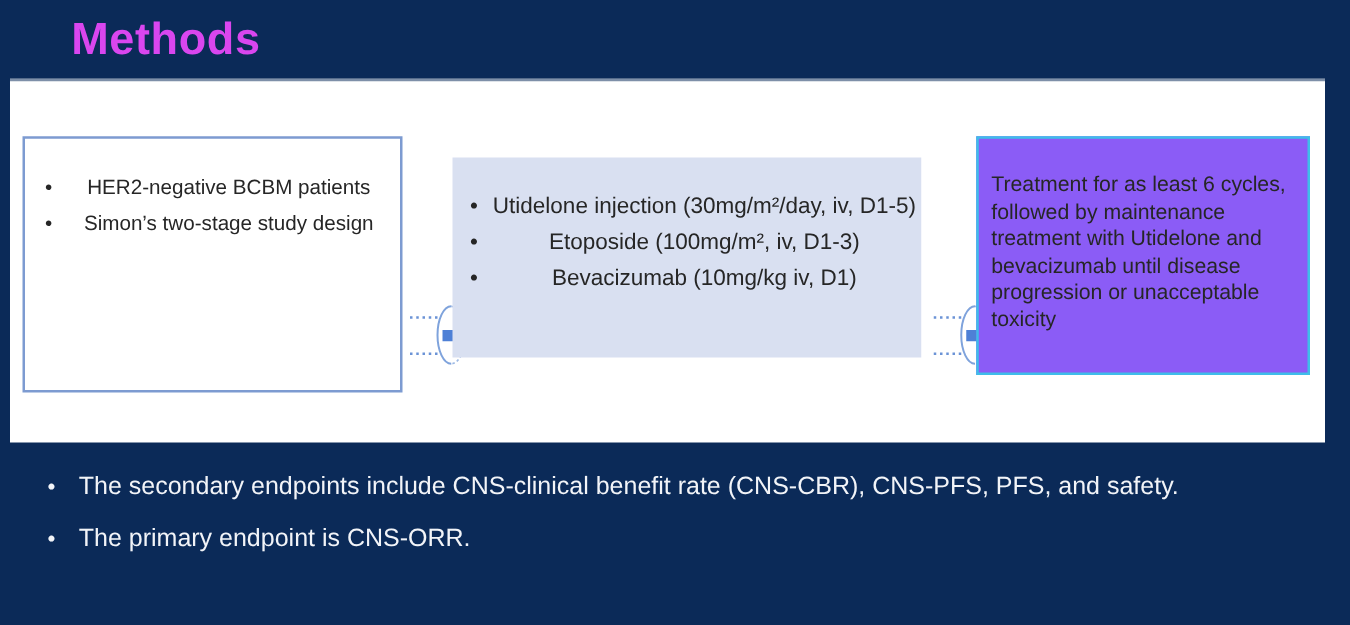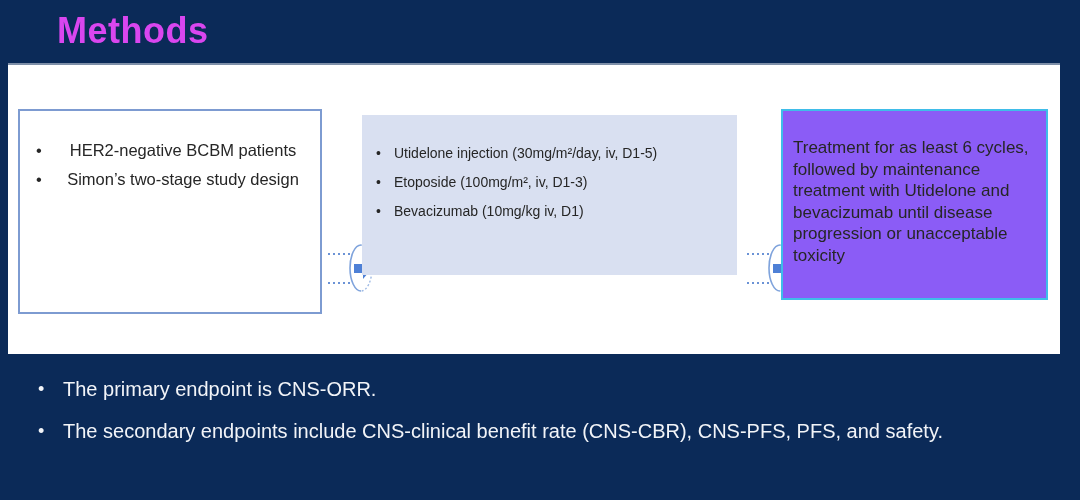--- a/index.html
+++ b/index.html
@@ -46,27 +46,28 @@
     height: 205px;
     background: #ffffff;
     border: 2px solid #7d9bd1;
     padding: 28px 8px 0 14px;
     font-size: 16.5px;
     line-height: 22px;
     text-align: center;
   }
   .box-mid {
     left: 354px;
-    top: 50px;
+    top: 61px;
     width: 375px;
     height: 160px;
     background: #d9e0f1;
     padding: 24px 4px 0 12px;
-    font-size: 14px;
+    font-size: 18px;
     line-height: 29px;
+    text-align: center;
   }
   .box-right {
     left: 773px;
     top: 44px;
     width: 267px;
     height: 191px;
     background: #8b5cf6;
     border: 2px solid #3fbde9;
     padding: 26px 4px 0 10px;
     font-size: 17px;
@@ -160,17 +161,17 @@
       <polygon points="27,22 36,22 36,16 45,26.5 36,37 36,31 27,31" fill="#4e80d6"></polygon>
     </svg>
 
     <div class="flow-box box-right">
       <div>Treatment for as least 6 cycles, followed by maintenance treatment with Utidelone and bevacizumab until disease progression or unacceptable toxicity</div>
     </div>
 
   </div>
 
   <ul class="endpoints">
+    <li>The secondary endpoints include CNS-clinical benefit rate (CNS-CBR), CNS-PFS, PFS, and safety.</li>
     <li>The primary endpoint is CNS-ORR.</li>
-    <li>The secondary endpoints include CNS-clinical benefit rate (CNS-CBR), CNS-PFS, PFS, and safety.</li>
   </ul>
 
 </div>
 
 </body></html>

